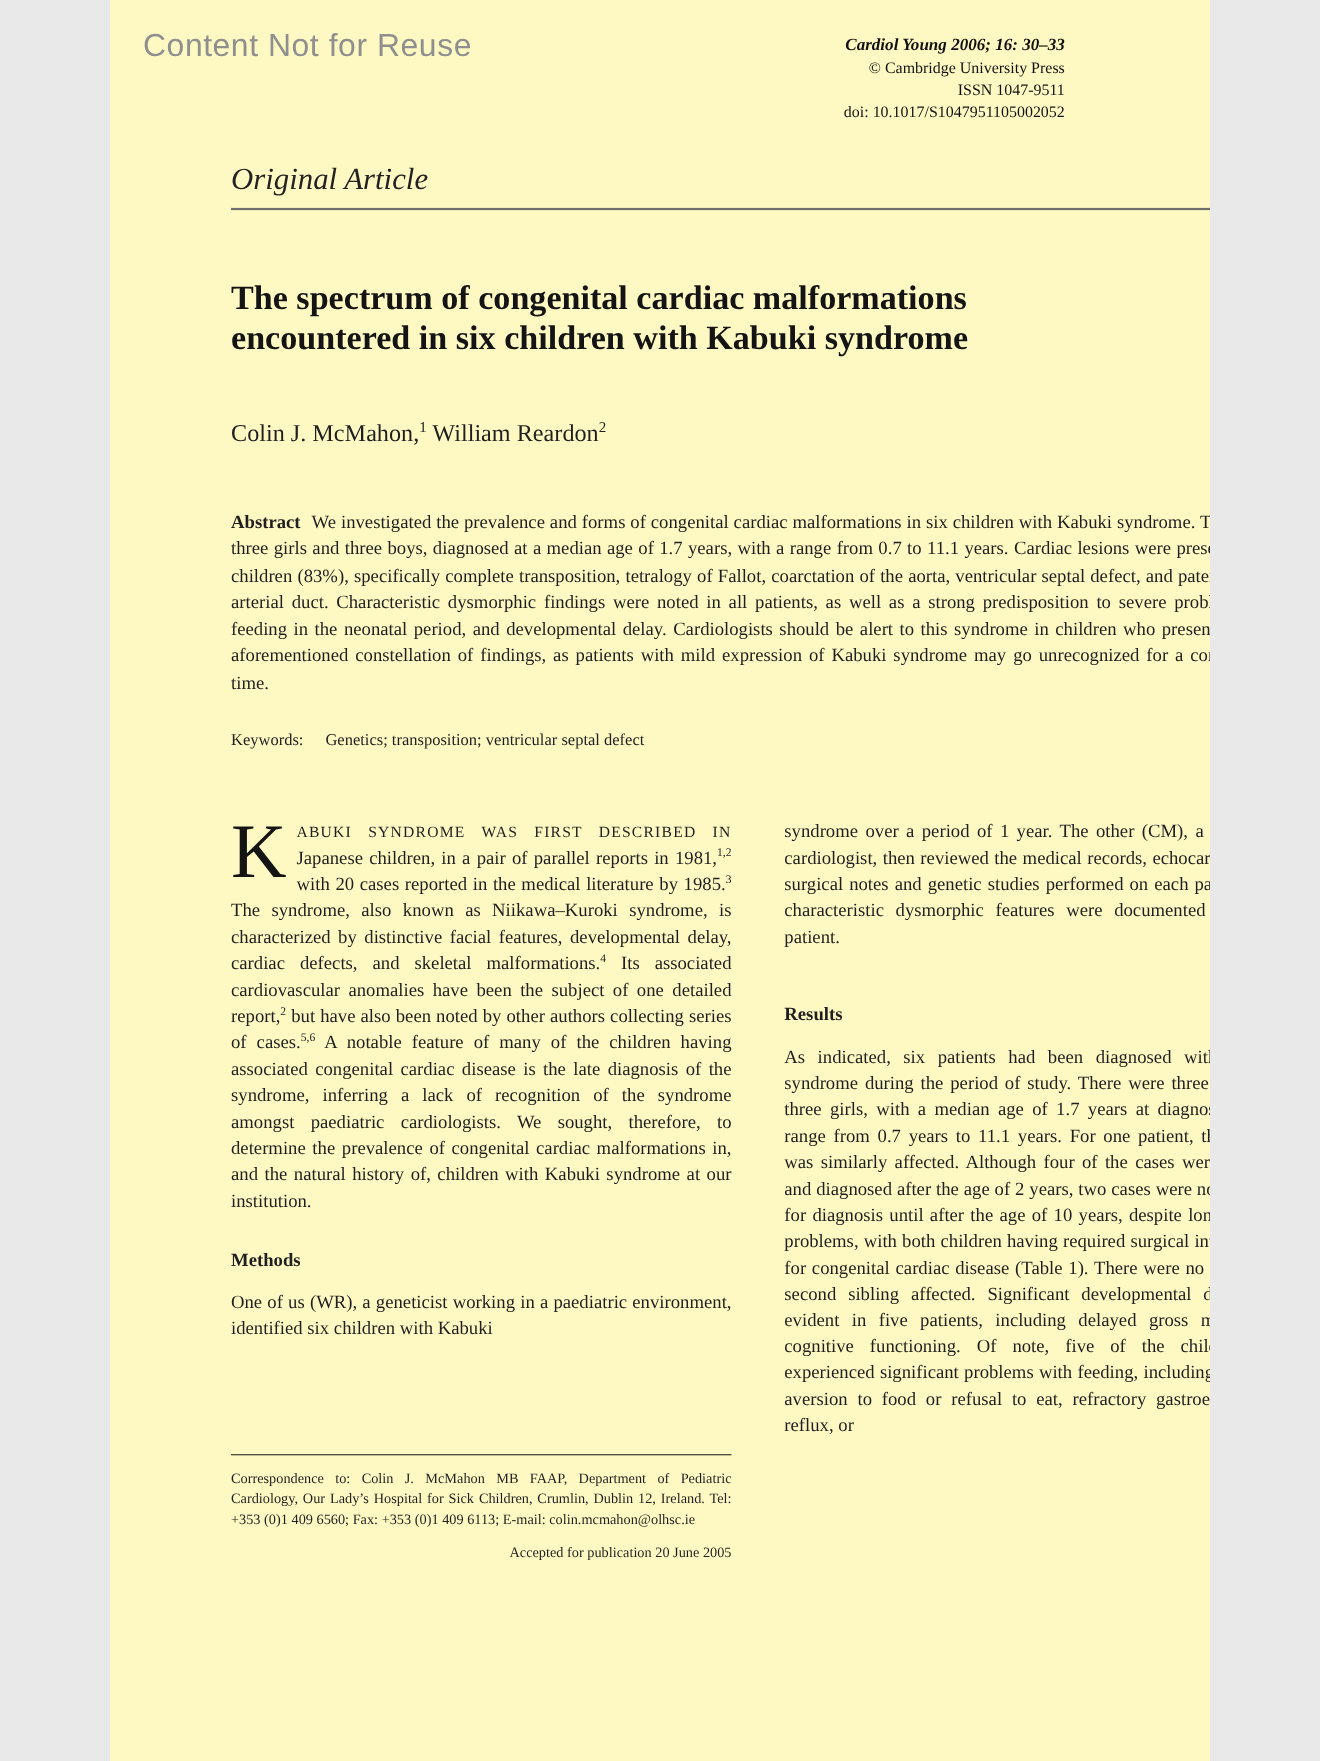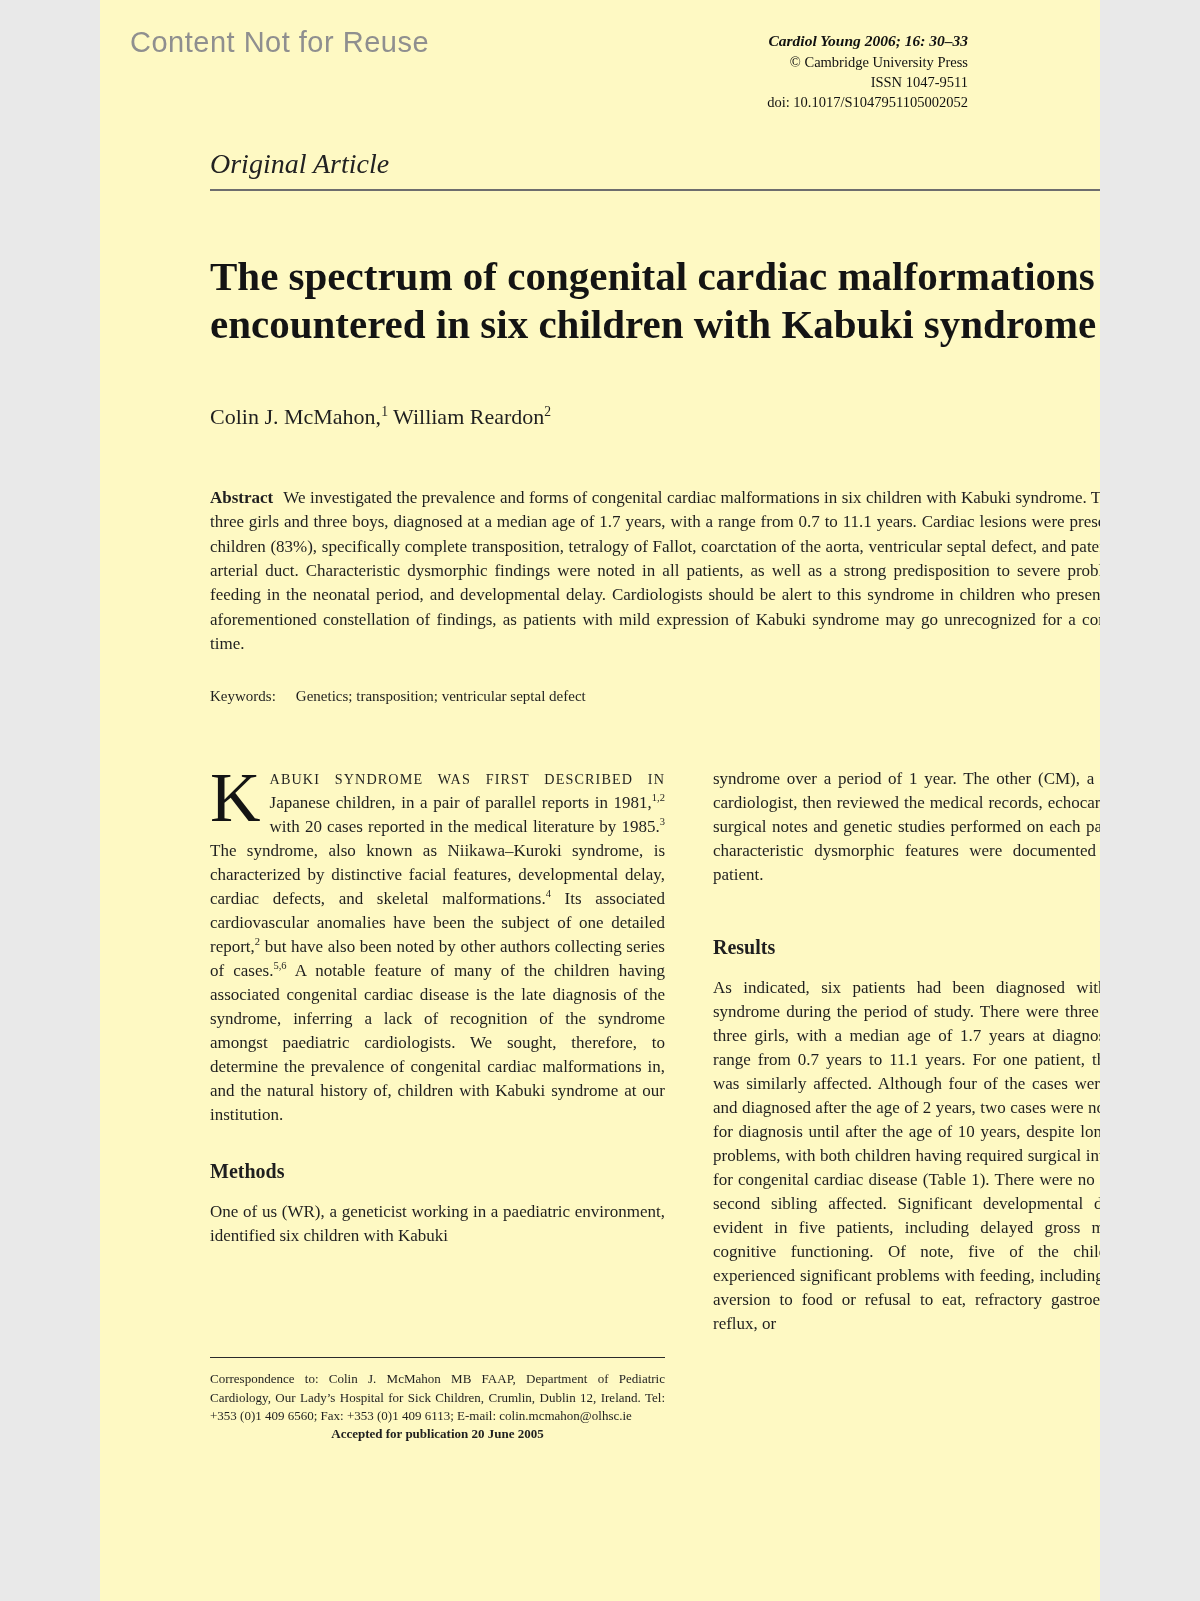--- a/index.html
+++ b/index.html
@@ -22,21 +22,21 @@
   .journal-header{
     position:absolute;top:30px;right:132px;
     text-align:right;font-size:14.5px;line-height:1.4;color:#111;
   }
   .journal-header .citation{font-weight:bold;font-style:italic;font-size:15.5px;}
   
   .content{margin:148px 132px 0 110px;width:958px;}
   .article-type{font-style:italic;font-size:28px;margin:0 0 9px 0;color:#222;}
   .rule{border:none;border-top:2.5px solid #6e6e6e;margin:0;}
   .title{
-    font-size:41px;font-weight:bold;line-height:1.16;
+    font-size:31px;font-weight:bold;line-height:1.16;
     margin:62px 0 0 0;white-space:pre-line;color:#141414;
   }
   .authors{margin-top:56px;font-size:22px;}
   .affiliation{margin-top:27px;font-size:17px;font-style:italic;white-space:pre-line;line-height:1.4;}
   .abstract{margin-top:56px;font-size:17px;line-height:1.43;text-align:justify;}
   .abstract .abs-label{font-weight:bold;margin-right:10px;}
   .keywords{margin-top:32px;font-size:15px;}
   .keywords .kw-label{margin-right:20px;}
   
   .columns{
@@ -45,29 +45,29 @@
   }
   .col{font-size:17px;line-height:1.41;text-align:justify;}
   .col-left{display:flex;flex-direction:column;}
   .col p{margin:0;}
   sup{font-size:0.62em;vertical-align:super;line-height:0;}
   .dropcap{
     float:left;font-size:70px;line-height:54px;
     padding:4px 9px 0 0;color:#141414;
   }
   .lead-caps{font-size:14.2px;letter-spacing:1.1px;}
-  .section-heading{font-size:20px;font-weight:bold;margin:30px 0 15px 0;text-align:left;}
+  .section-heading{font-size:17px;font-weight:bold;margin:30px 0 15px 0;text-align:left;}
   .col-right .section-heading{margin-top:46px;}
   
   .footnote{
     margin-top:auto;padding-top:12px;
     border-top:1.5px solid #2a2a2a;
     font-size:13px;line-height:1.4;text-align:justify;
   }
-  .footnote .accepted{text-align:center;font-weight:bold;}
+  .footnote .accepted{margin-top:12px;text-align:right;}
 </style>
 </head>
 <body>
 
 <div class="page">
 
   <div class="watermark">Content Not for Reuse</div>
 
   <div class="journal-header">
     <div class="citation">Cardiol Young 2006; 16: 30–33</div>

